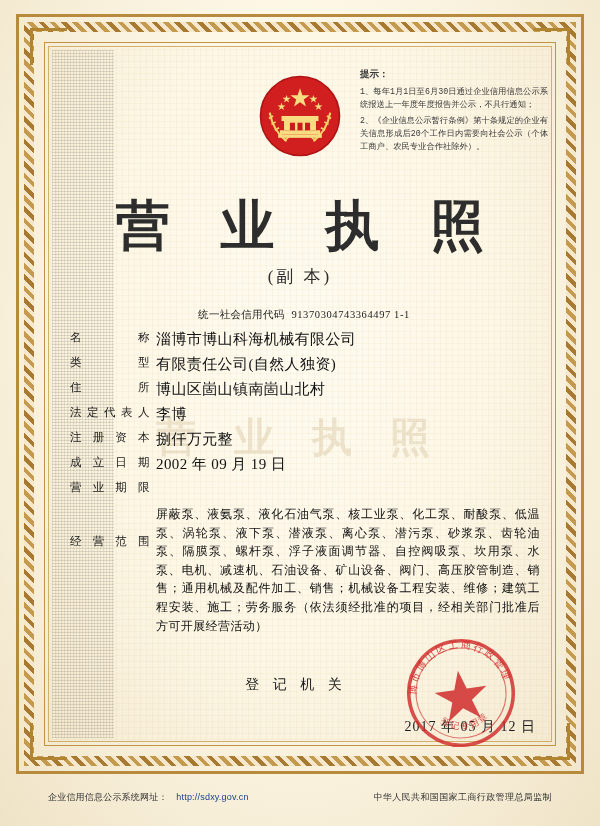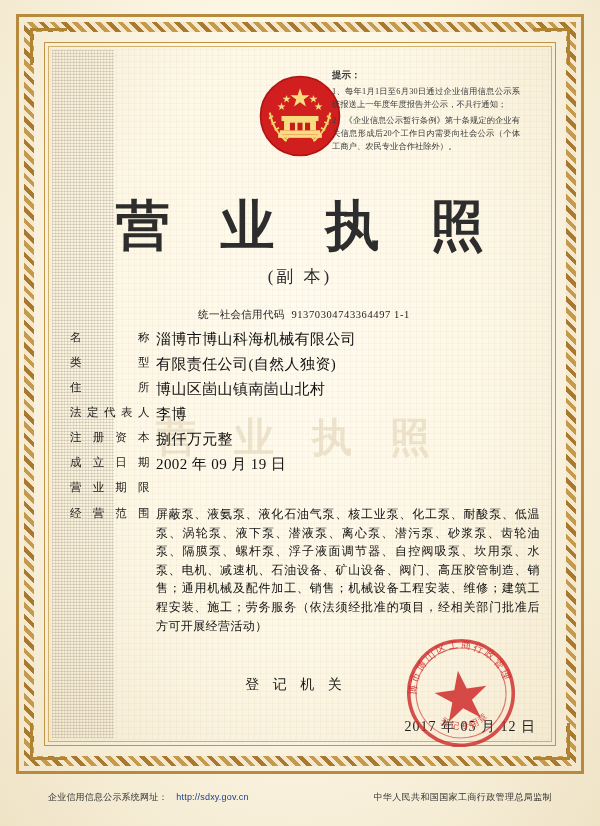--- a/index.html
+++ b/index.html
@@ -89,25 +89,25 @@
     letter-spacing: 14px;
     color: rgba(180,150,95,0.22);
     font-weight: bold;
     pointer-events: none;
     user-select: none;
   }
 
   
   .notice {
     position: absolute;
-    left: 332px; top: 68px; width: 188px;
+    left: 360px; top: 68px; width: 188px;
     font-size: 8.3px;
     line-height: 1.55;
     color: #3a3a3a;
-    font-family: Liberation Serif, serif;
+    font-family: Liberation Mono, monospace;
   }
   .notice-title {
     font-weight: bold;
     font-size: 9.5px;
     margin-bottom: 3px;
   }
   .notice-item { margin-bottom: 4px; text-align: justify; }
 
   
   .emblem {
@@ -179,21 +179,21 @@
     flex: 1;
     font-size: 15px;
     color: #111;
     letter-spacing: 0.4px;
   }
   .row.scope .value {
     font-size: 12px;
     line-height: 1.55;
     text-align: justify;
   }
-  .row.scope .label { padding-top: 1px; }
+  .row.scope .label { padding-top: 1px; margin-top: 28px; }
   .underline-slot { letter-spacing: 2px; }
 
   
   .registry {
     position: absolute;
     left: 0; right: 8px; top: 676px;
     text-align: center;
     font-size: 14px;
     letter-spacing: 5px;
     color: #1d1d1d;

